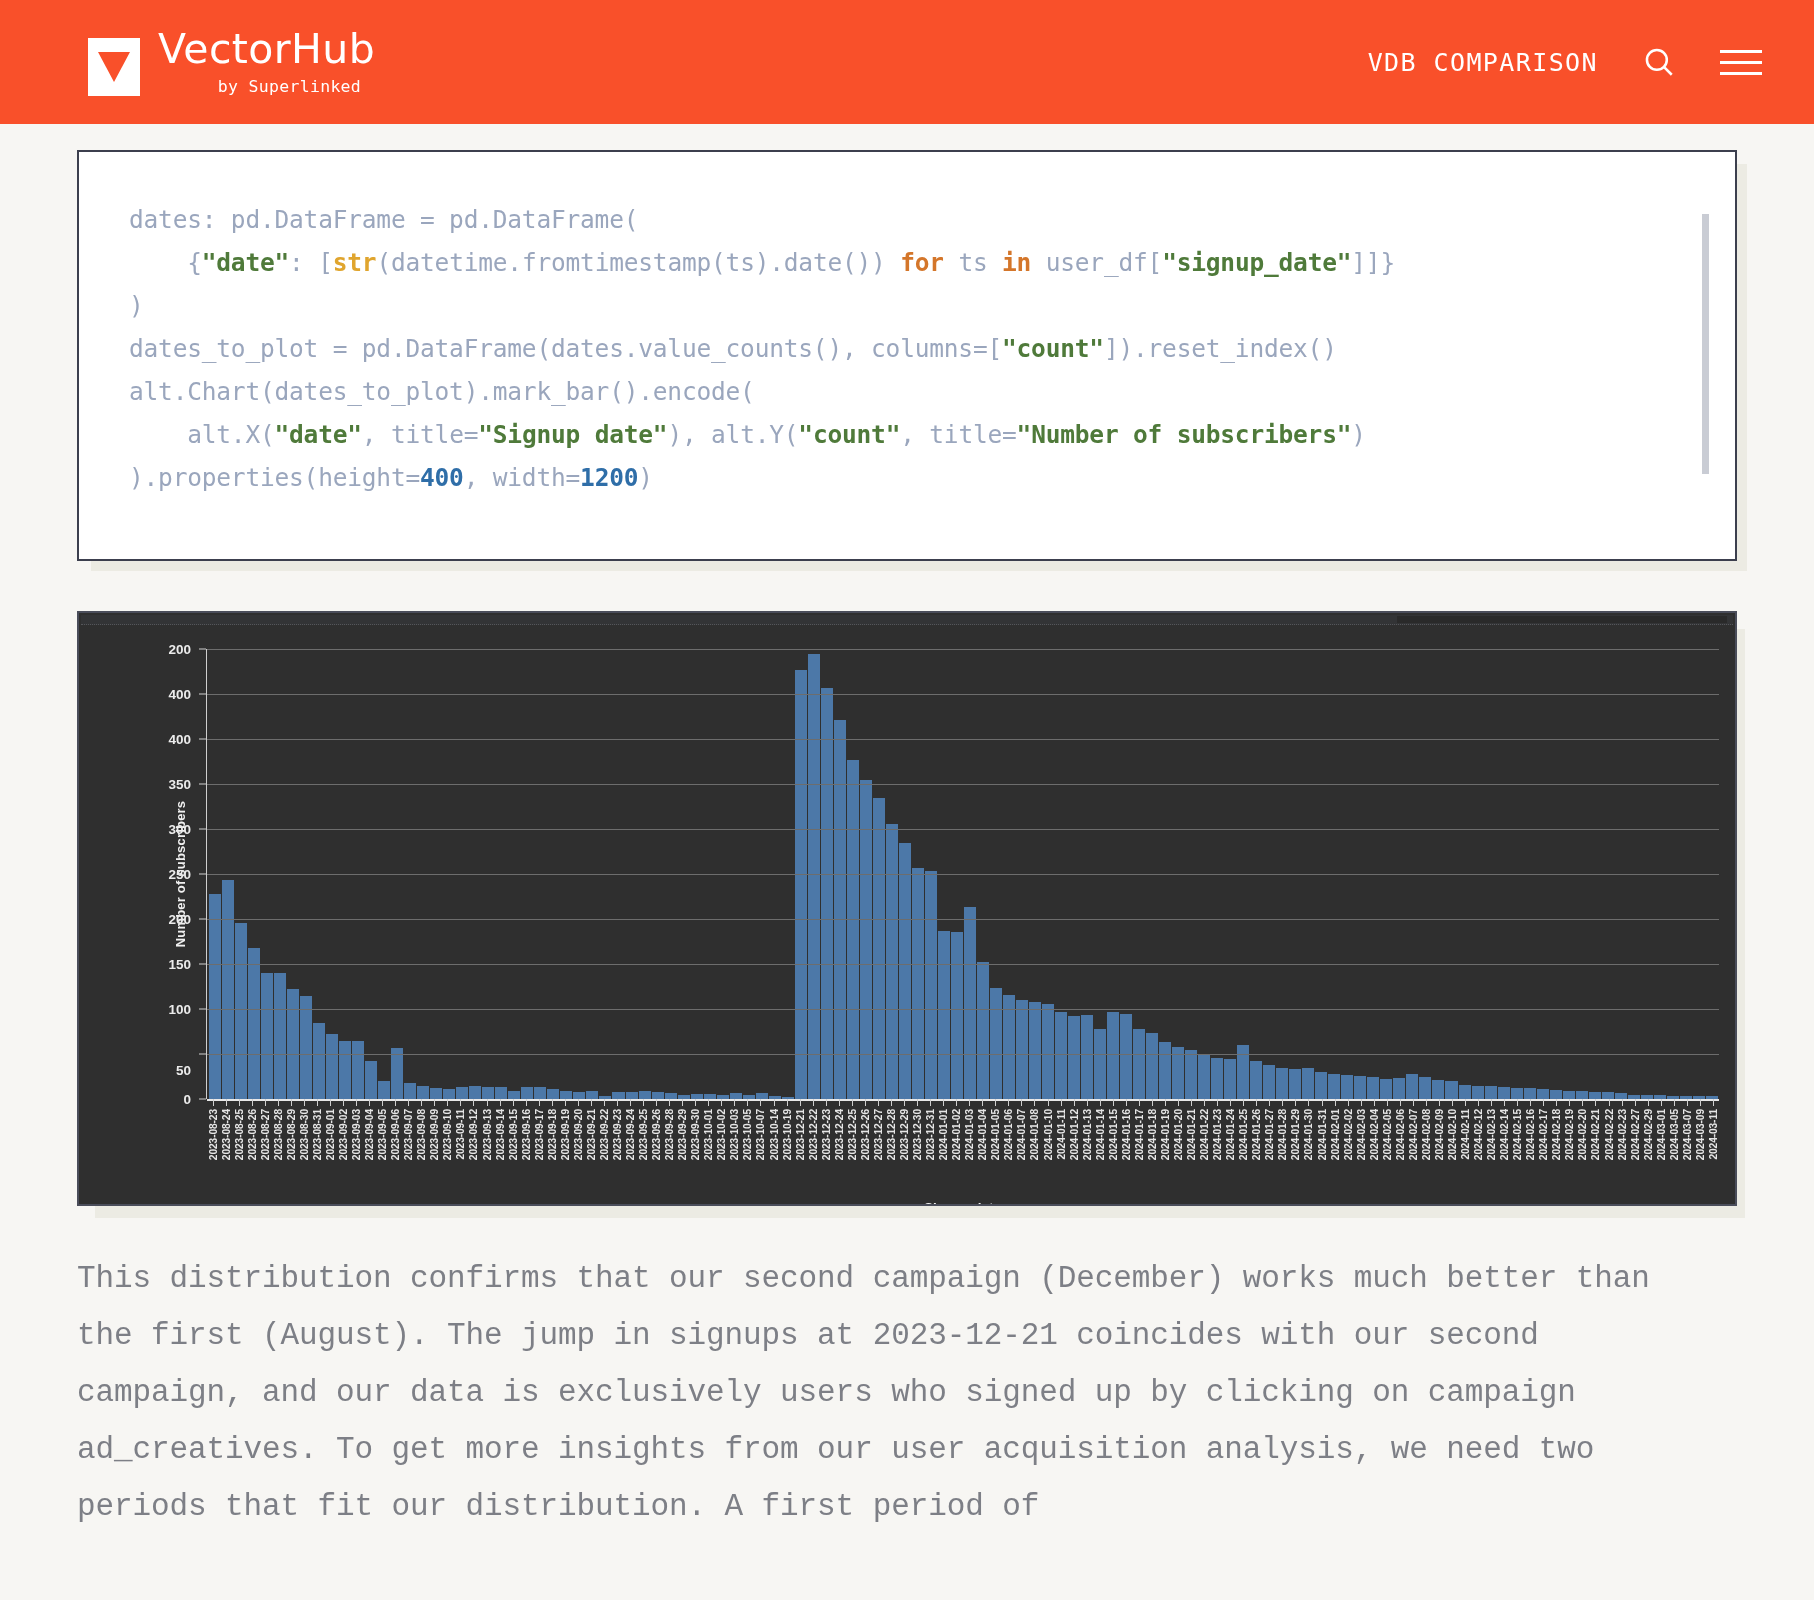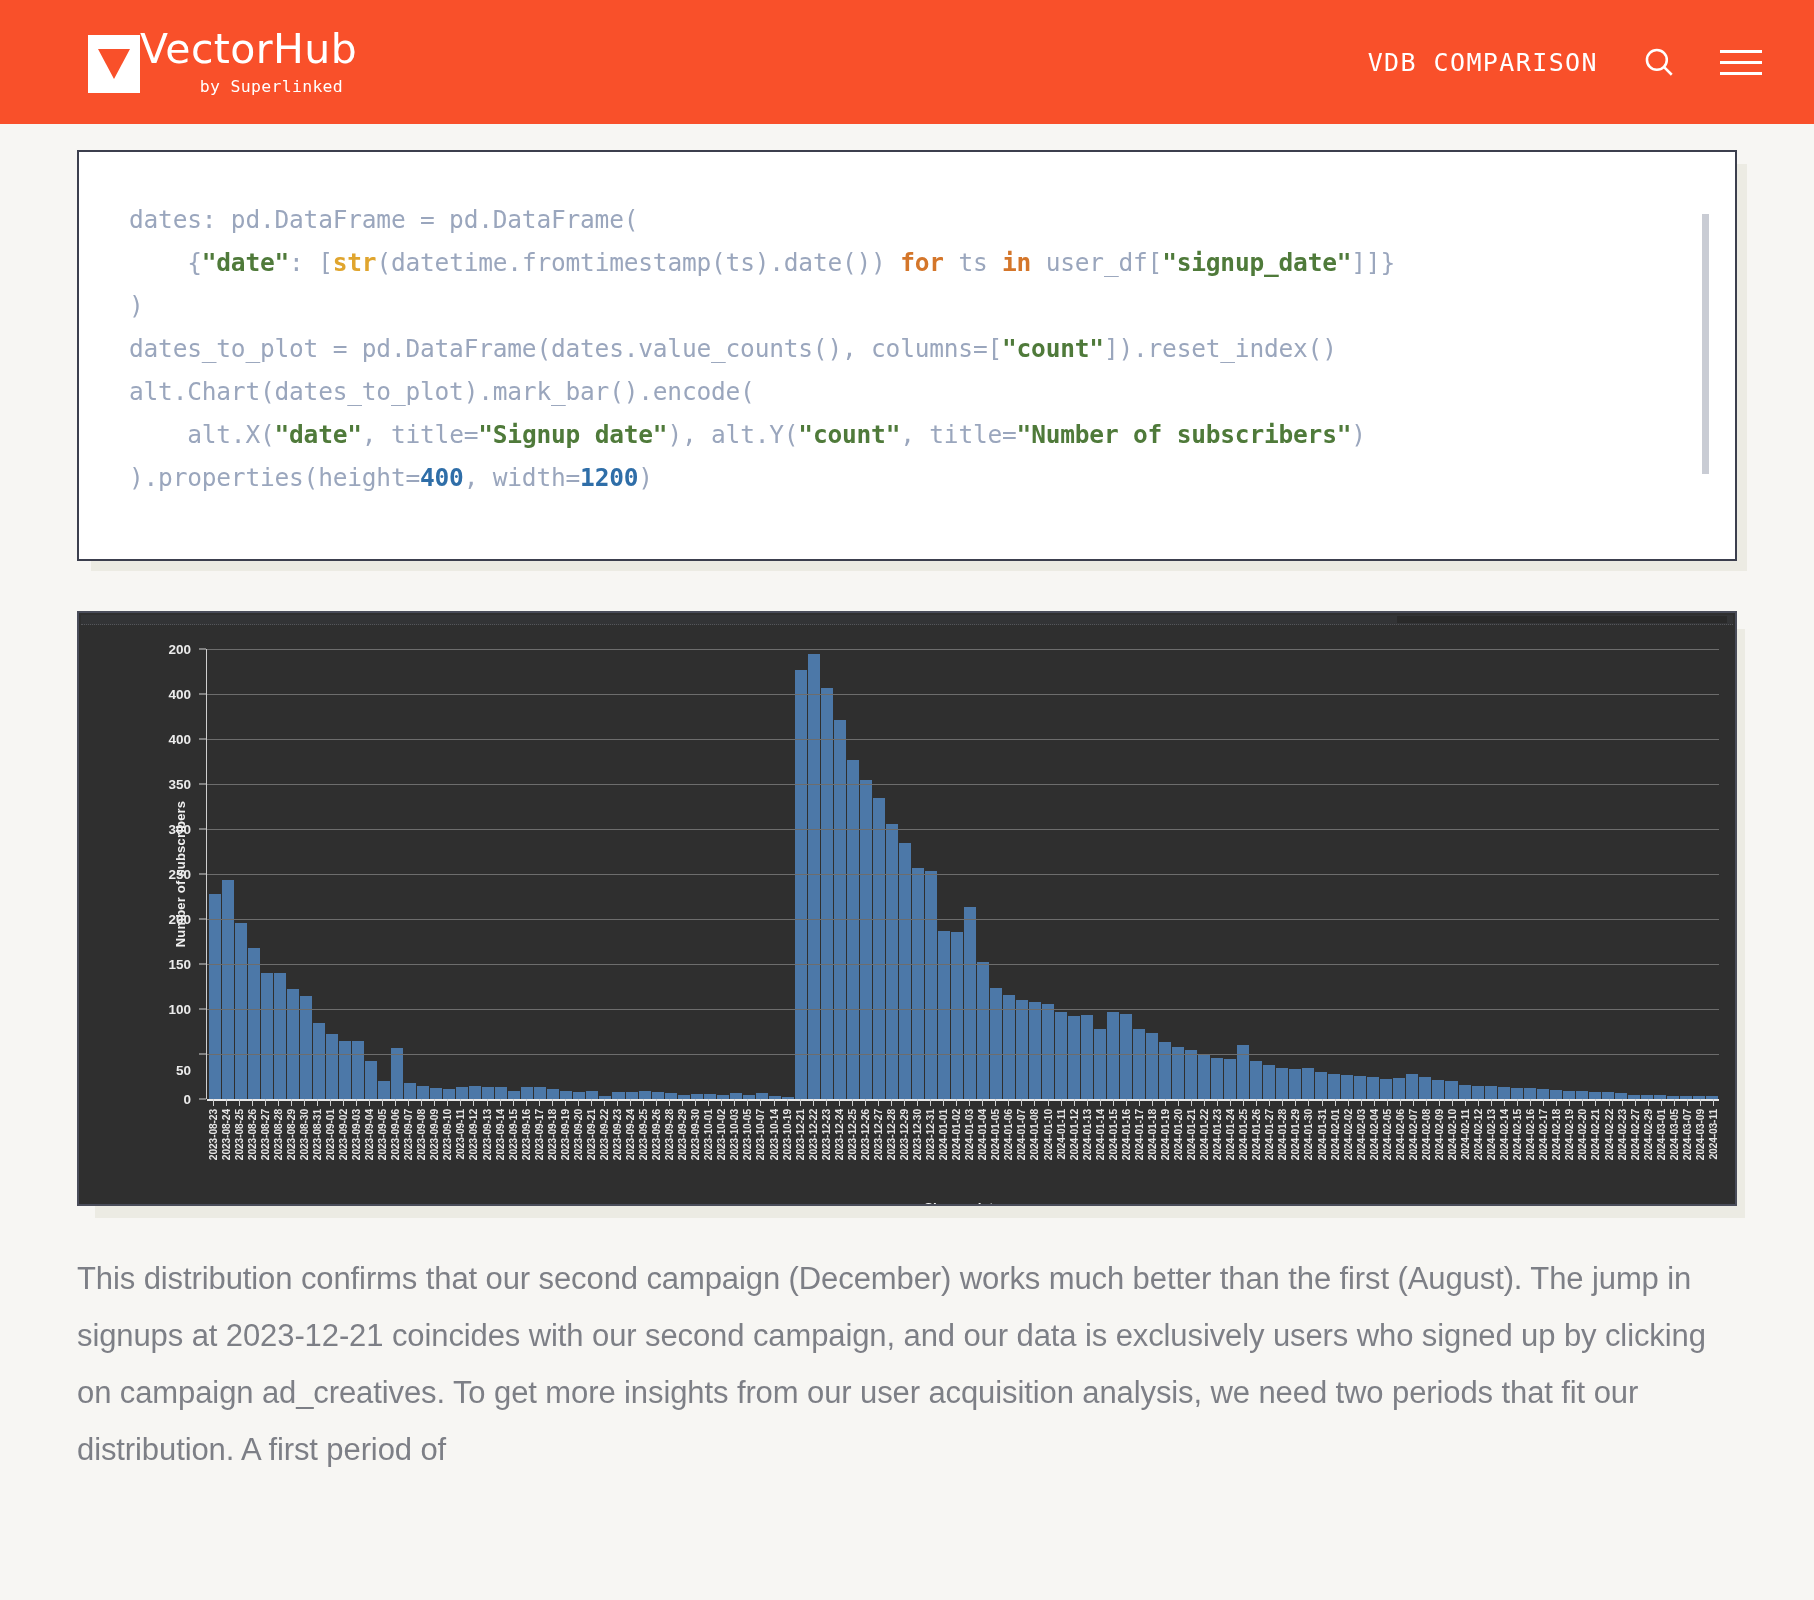--- a/index.html
+++ b/index.html
@@ -14,21 +14,21 @@
 
   
   .site-header {
     height: 124px;
     background: #f9502a;
     display: flex;
     align-items: center;
     padding: 0 52px 0 88px;
     position: relative;
   }
-  .brand { display: flex; align-items: center; }
+  .brand { display: flex; align-items: flex-end; gap: 18px; }
   .brand-mark {
     width: 52px; height: 58px;
     background: #ffffff;
     display: flex; align-items: center; justify-content: center;
     margin-top: 4px;
   }
   .brand-mark .tri {
     width: 0; height: 0;
     border-left: 16px solid transparent;
     border-right: 16px solid transparent;
@@ -237,21 +237,21 @@
     font-weight: bold;
     font-family: "Liberation Sans", sans-serif;
   }
 
   
   .body-copy {
     margin-top: 44px;
     color: #7d7f86;
     font-size: 31px;
     line-height: 57px;
-    font-family: Liberation Sans, sans-serif;
+    font-family: Liberation Mono, monospace;
     letter-spacing: -0.1px;
     max-width: 1640px;
   }
 </style>
 </head>
 <body>
 
 <header class="site-header">
   <div class="brand">
     <div class="brand-mark">

